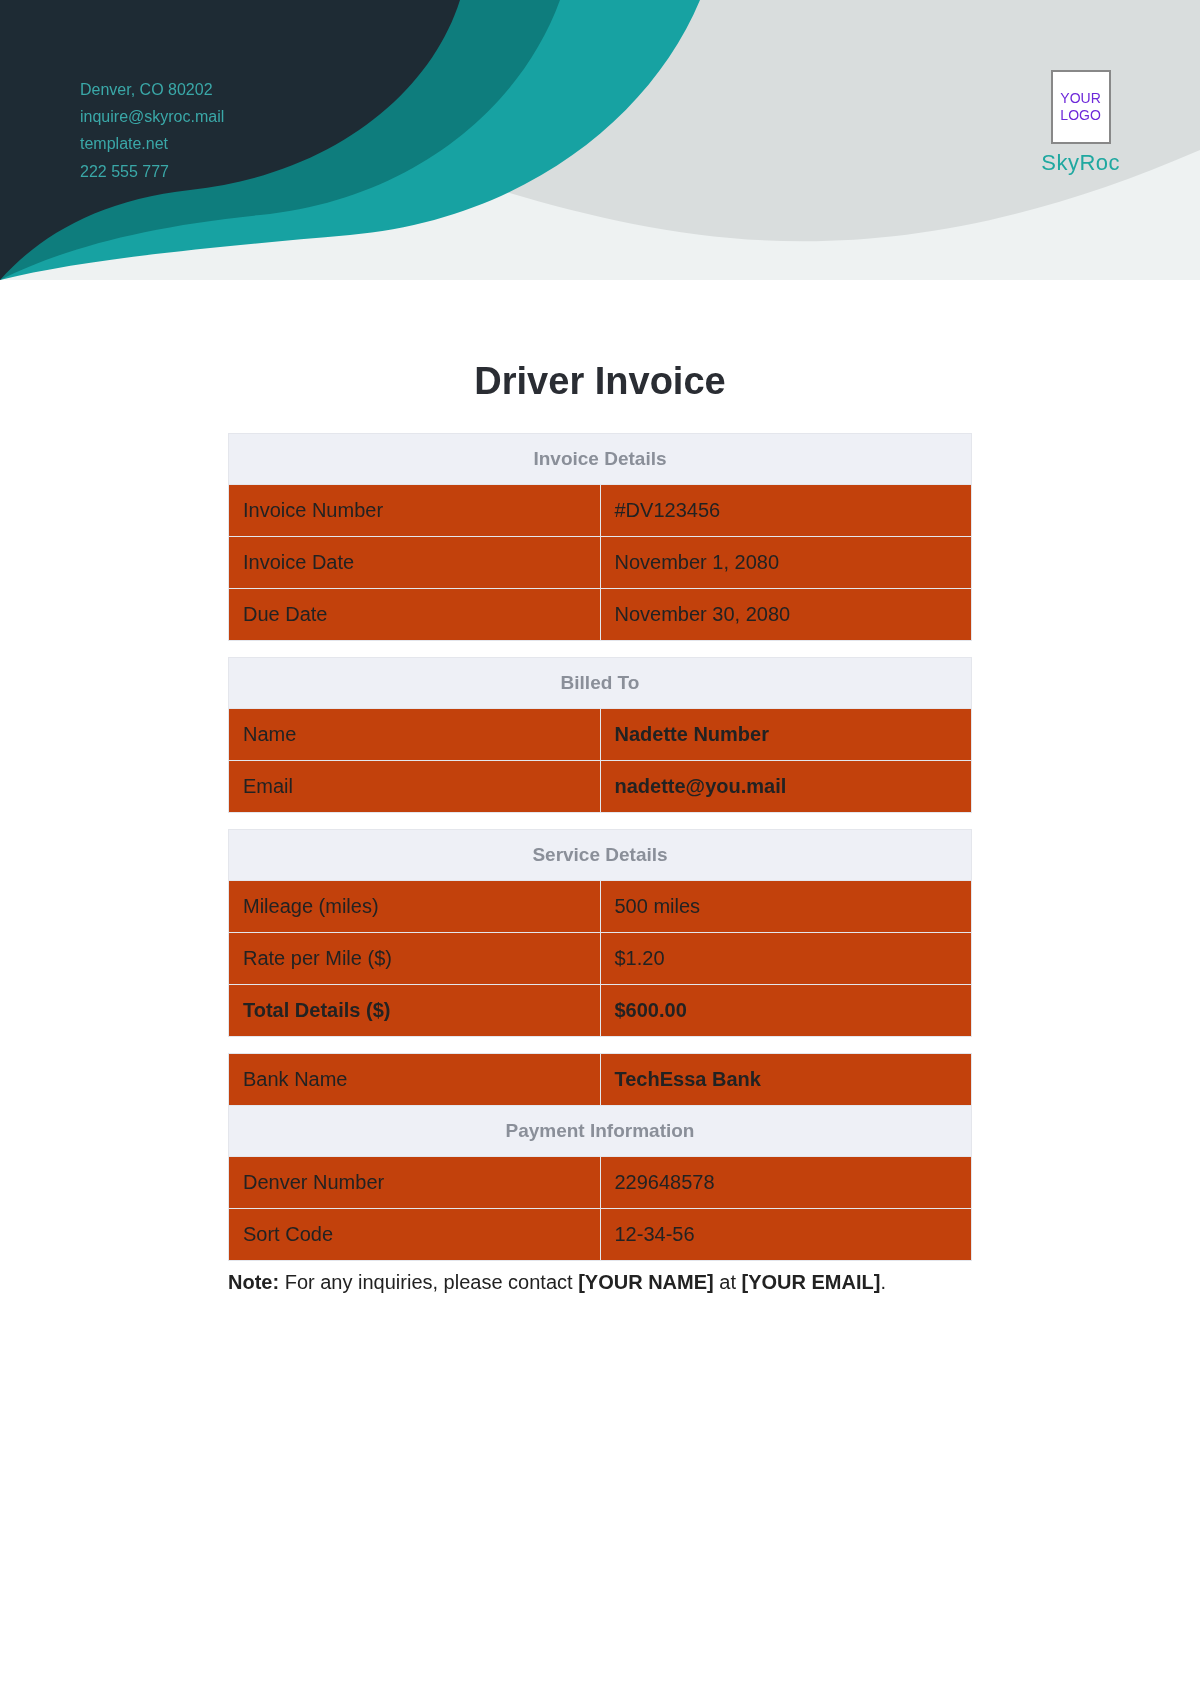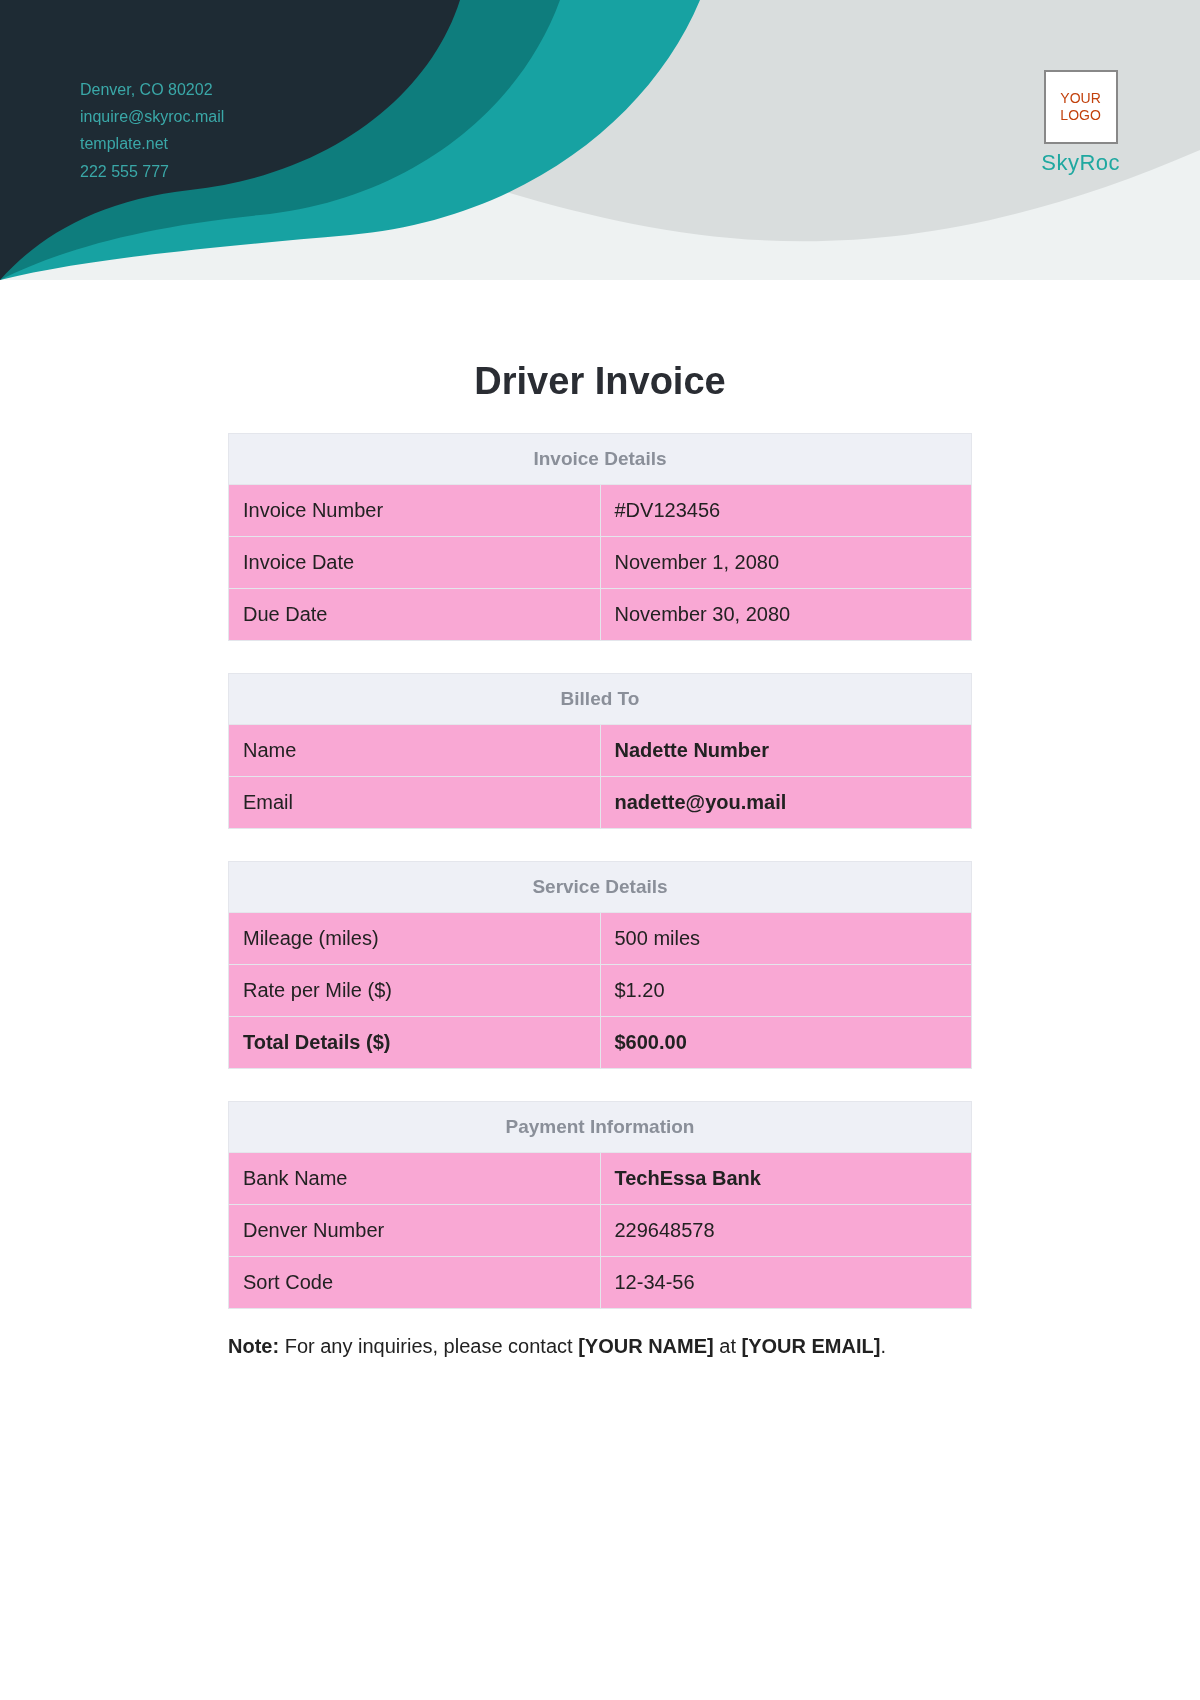--- a/index.html
+++ b/index.html
@@ -32,28 +32,28 @@
     font-size: 16px;
     line-height: 1.7;
   }
   .logo-block {
     position: absolute;
     top: 70px;
     right: 80px;
     text-align: center;
   }
   .logo-box {
-    width: 74px;
+    width: 60px;
     height: 74px;
     border: 2px solid #888;
     display: flex;
     align-items: center;
     justify-content: center;
     font-size: 14px;
-    color: #c2410c;
+    color: #6d28d9;
     line-height: 1.2;
     margin: 0 auto 6px auto;
     background: #fff;
   }
   .company-name {
     color: #1fa8a0;
     font-size: 22px;
     font-weight: 500;
     letter-spacing: 0.5px;
   }
@@ -64,37 +64,37 @@
   h1.title {
     text-align: center;
     font-size: 38px;
     font-weight: 700;
     color: #2a2d33;
     margin-bottom: 30px;
   }
   table {
     width: 100%;
     border-collapse: collapse;
-    margin-bottom: 32px;
+    margin-bottom: 16px;
     font-size: 20px;
   }
   table th {
     background: #eef0f6;
     color: #8a8f99;
     font-weight: 700;
     text-align: center;
     padding: 14px 12px;
     border: 1px solid #e4e6ec;
     font-size: 19px;
   }
   table td {
     border: 1px solid #e4e6ec;
     padding: 14px 14px;
     color: #222;
-    background: #f9a8d4;
+    background: #c2410c;
   }
   table td:first-child { width: 50%; }
   .bold { font-weight: 700; }
   .note {
     font-size: 20px;
     color: #222;
     margin-top: -6px;
   }
   .note .bold { font-weight: 700; }
 </style>
@@ -175,26 +175,26 @@
     <tr>
       <td class="bold">Total Details ($)</td>
       <td class="bold">$600.00</td>
     </tr>
   </tbody>
     </table>
 
   <table>
     <tbody>
         <tr>
-          <th colspan="2">Payment Information</th>
-        </tr>
-    <tr>
       <td>Bank Name</td>
       <td class="bold">TechEssa Bank</td>
     </tr>
+    <tr>
+          <th colspan="2">Payment Information</th>
+        </tr>
     <tr>
       <td>Denver Number</td>
       <td>229648578</td>
     </tr>
     <tr>
       <td>Sort Code</td>
       <td>12-34-56</td>
     </tr>
   </tbody>
     </table>

